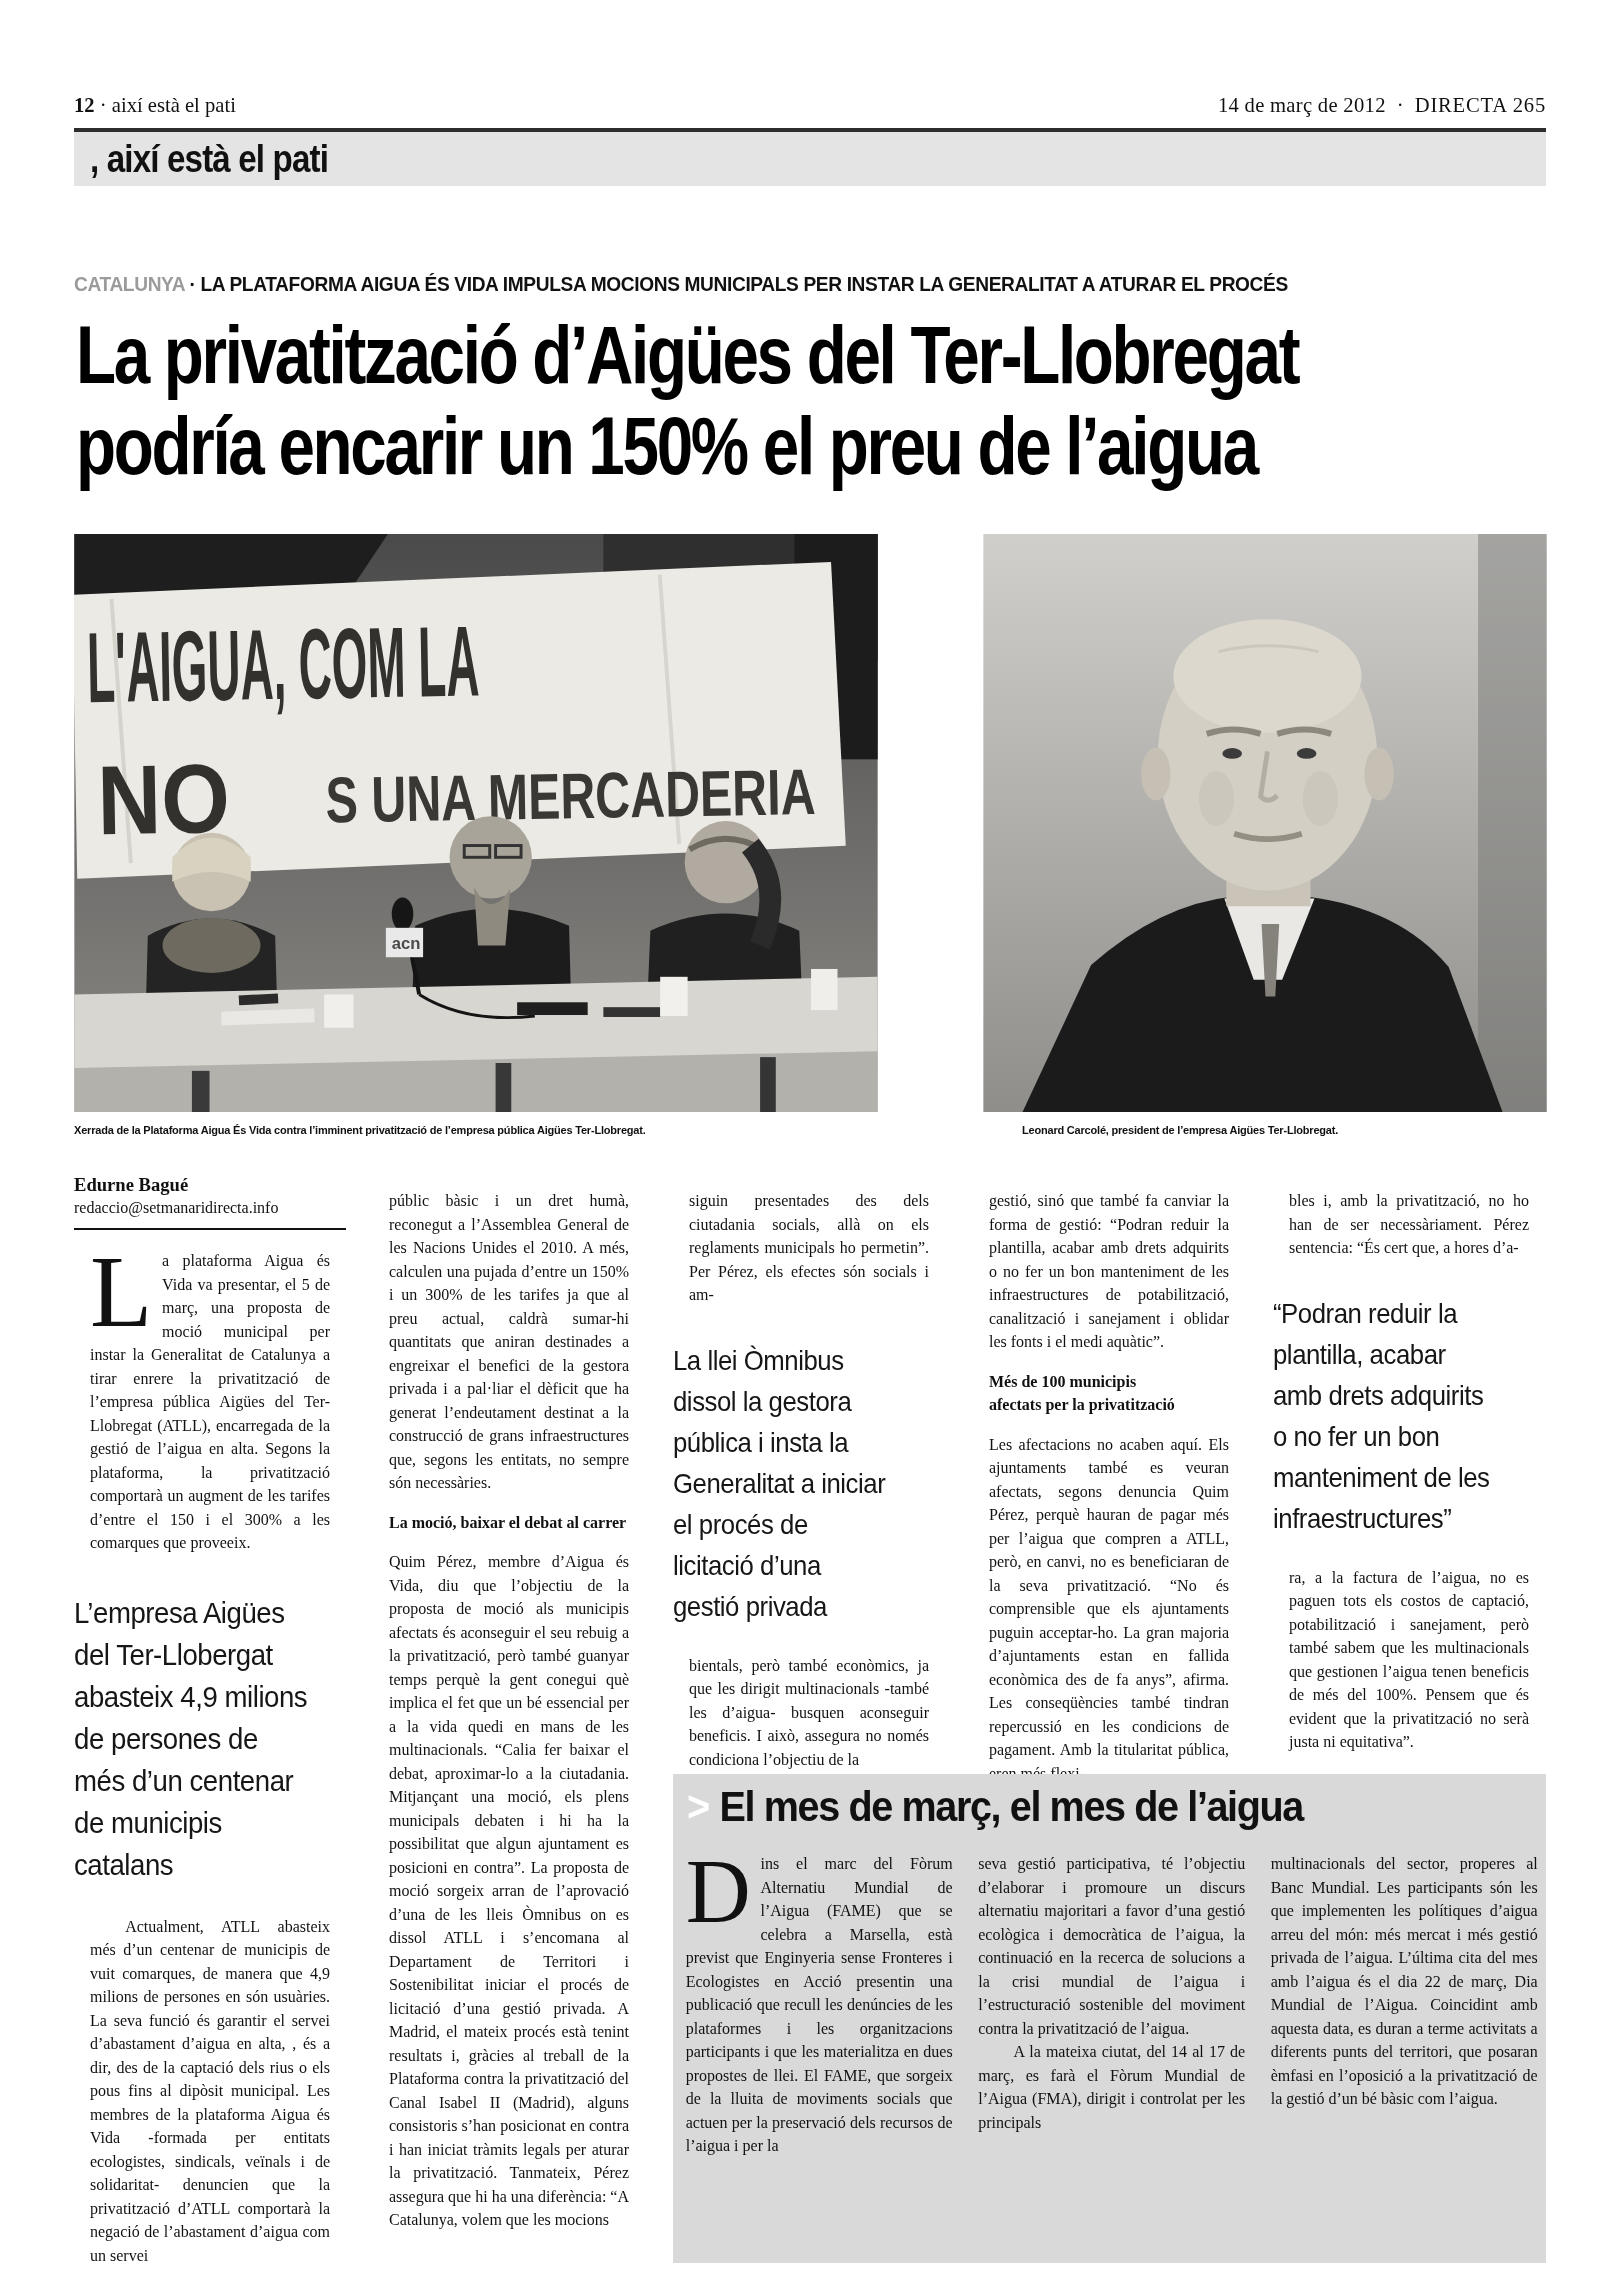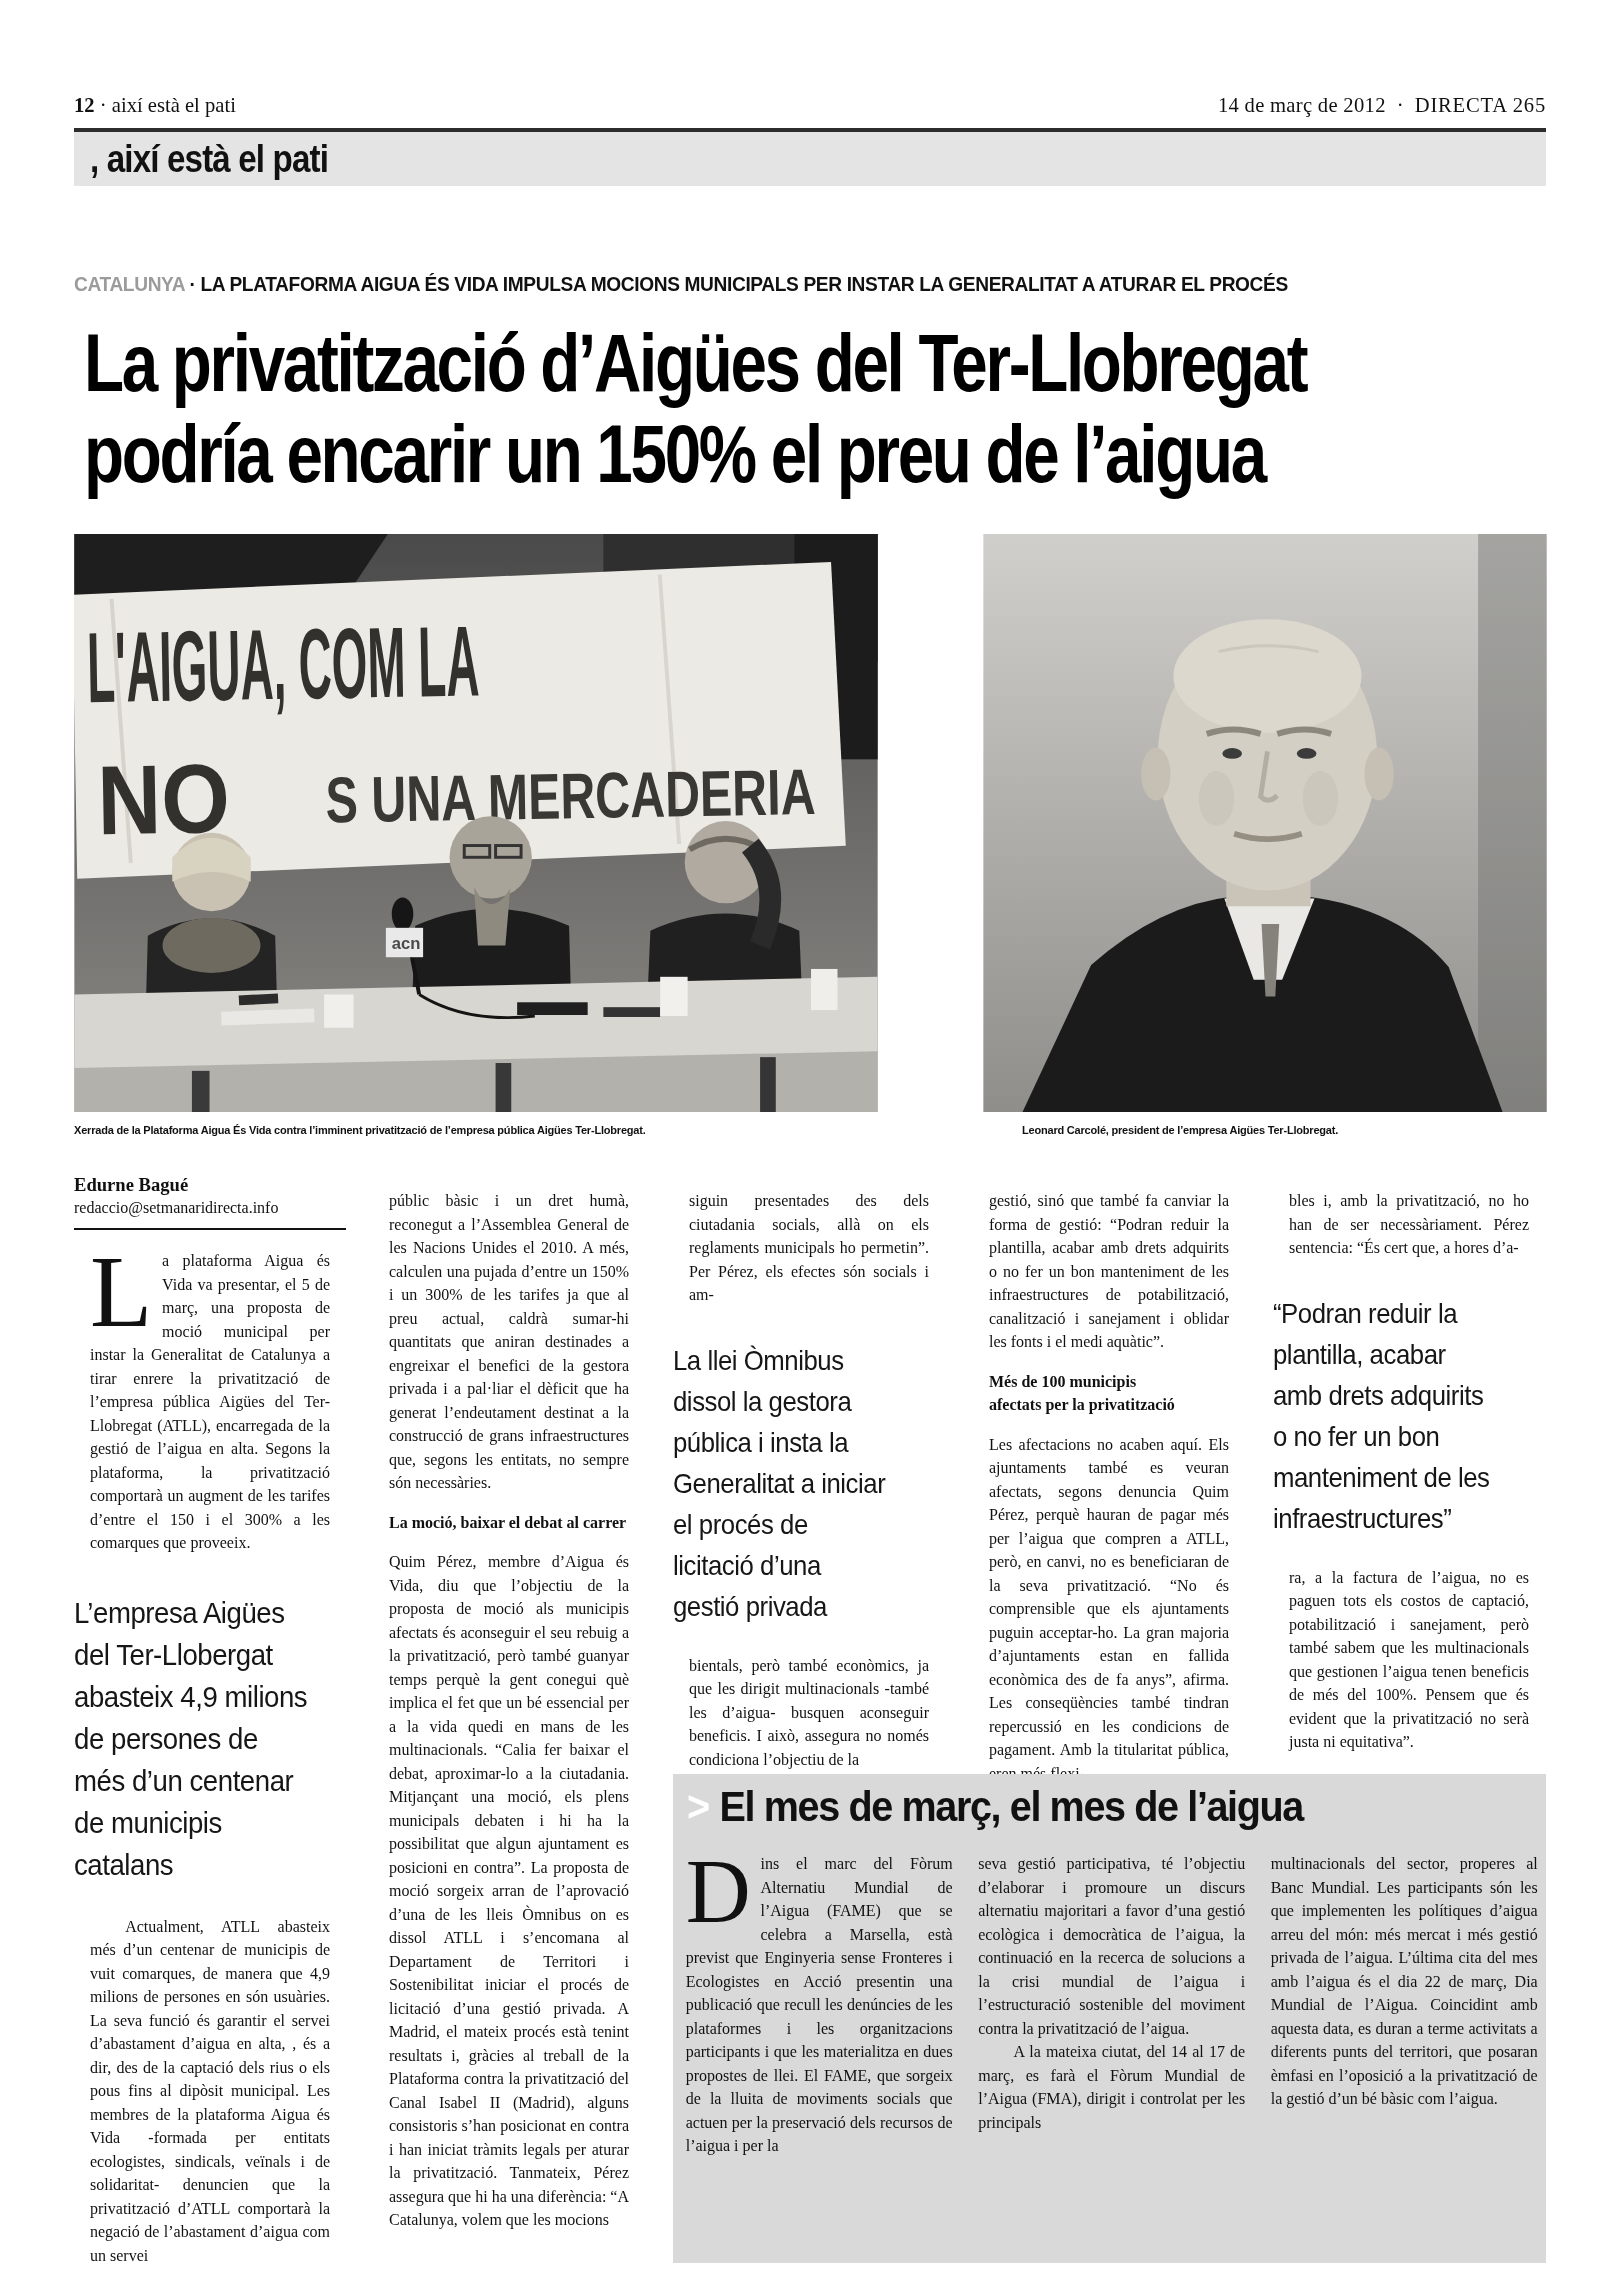--- a/index.html
+++ b/index.html
@@ -27,21 +27,21 @@
     transform:scaleX(.85); transform-origin:0 100%;
   }
   
   .kicker {
     position:absolute; left:74px; top:272px;
     font-family:"Liberation Sans", sans-serif; font-weight:bold;
     font-size:20.6px; letter-spacing:-0.4px; white-space:nowrap;
     transform:scaleX(.93); transform-origin:0 0;
   }
   .kicker .k-loc { color:#9b9b9b; }
-  .headline { position:absolute; left:72px; top:305px; margin:12px; font-family:"Liberation Sans", sans-serif; font-weight:bold; color:#000; }
+  .headline { position:absolute; left:72px; top:305px; margin:4px; font-family:"Liberation Sans", sans-serif; font-weight:bold; color:#000; }
   .hl {
     font-size:82px; line-height:91px; letter-spacing:-2.9px; white-space:nowrap;
     transform:scaleX(.80); transform-origin:0 0;
   }
   
   .fig { position:absolute; top:534px; }
   .fig svg { display:block; }
   .fig-left { left:74px; width:804px; height:578px; }
   .fig-right { left:983px; width:564px; height:578px; }
   .caption {

